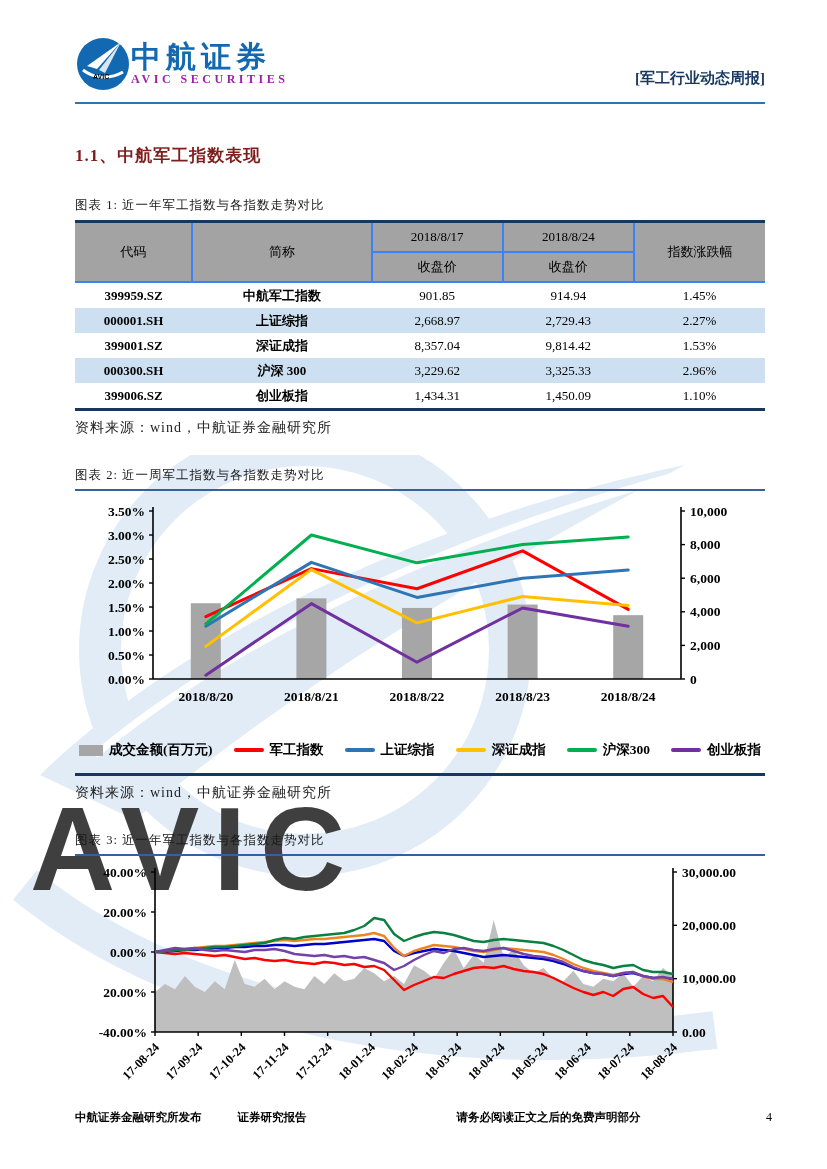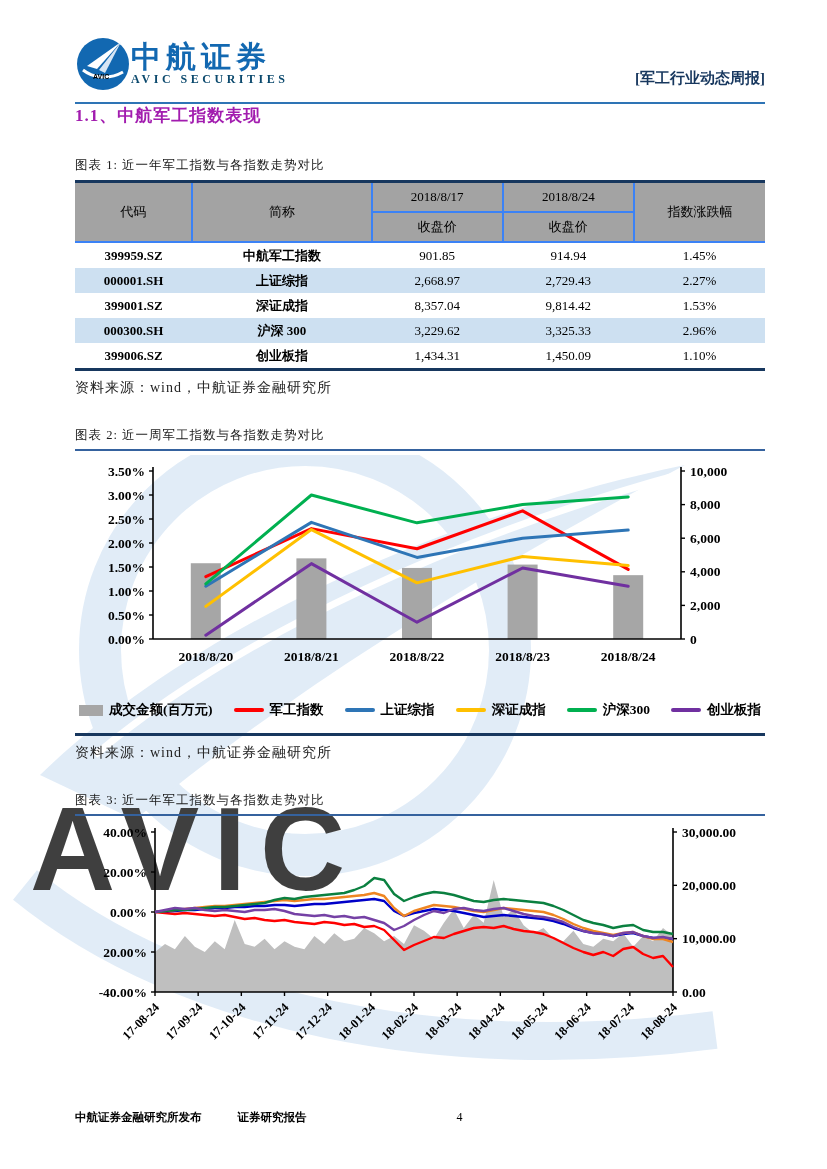--- a/index.html
+++ b/index.html
@@ -6,25 +6,25 @@
   .page{position:relative;width:827px;height:1169px;background:#fff;overflow:hidden;
         font-family:"Liberation Serif","DejaVu Serif",serif;color:#000;}
   .content{position:relative;z-index:1;padding:36px 62px 0 75px;}
   
   .wm{position:absolute;left:-15px;top:455px;z-index:0;opacity:.75;pointer-events:none;}
   
   .hdr{display:flex;justify-content:space-between;align-items:flex-end;
        border-bottom:2px solid #2e74b5;padding-bottom:10px;}
   .brand{display:flex;align-items:center;}
   .brand-text .cn{font-size:30px;font-weight:bold;color:#1268b1;letter-spacing:5px;line-height:1.05;}
-  .brand-text .en{font-size:12px;font-weight:bold;color:#0c4a6e;letter-spacing:3.5px;}
+  .brand-text .en{font-size:12px;font-weight:bold;color:#a21caf;letter-spacing:3.5px;}
   .tag{font-size:15px;font-weight:bold;color:#17375e;padding-bottom:4px;}
   
   .sec1{margin-top:38px;font-size:16px;font-weight:bold;color:#1f4e79;letter-spacing:2px;}
-  .sec11{font-size:17px;font-weight:bold;color:#a21caf;letter-spacing:1px;}
+  .sec11{margin-top:40px;font-size:17px;font-weight:bold;color:#7f1d1d;letter-spacing:1px;}
   .caption{margin-top:30px;font-size:12.5px;color:#1a1a1a;letter-spacing:1px;}
   .cap-rule{border-top:2px solid #35629e;margin-top:5px;}
   
   table.idx{width:100%;border-collapse:collapse;margin-top:6px;
             border-top:3px solid #17375e;border-bottom:3px solid #17375e;
             font-size:13px;text-align:center;}
   table.idx th{background:#a3a3a3;font-weight:normal;height:26px;border:2px solid #3b82f6;}
   table.idx th:first-child{border-left:none}  table.idx th:last-child{border-right:none}
   table.idx thead{border-bottom:2.5px solid #17375e;}
   table.idx td{height:23px;}
@@ -275,15 +275,16 @@
           <text x="603" y="184" text-anchor="end" font-size="12.5" transform="rotate(-45 603 184)">18-08-24</text>
         </svg>
       
     </div>
 
   </div>
 
   <div class="footer">
     <span class="f1">中航证券金融研究所发布</span>
     <span class="f2">证券研究报告</span>
+    <span class="f3">请务必阅读正文之后的免费声明部分</span>
     <span class="pg">4</span>
   </div>
 </div>
 
 </body></html>

